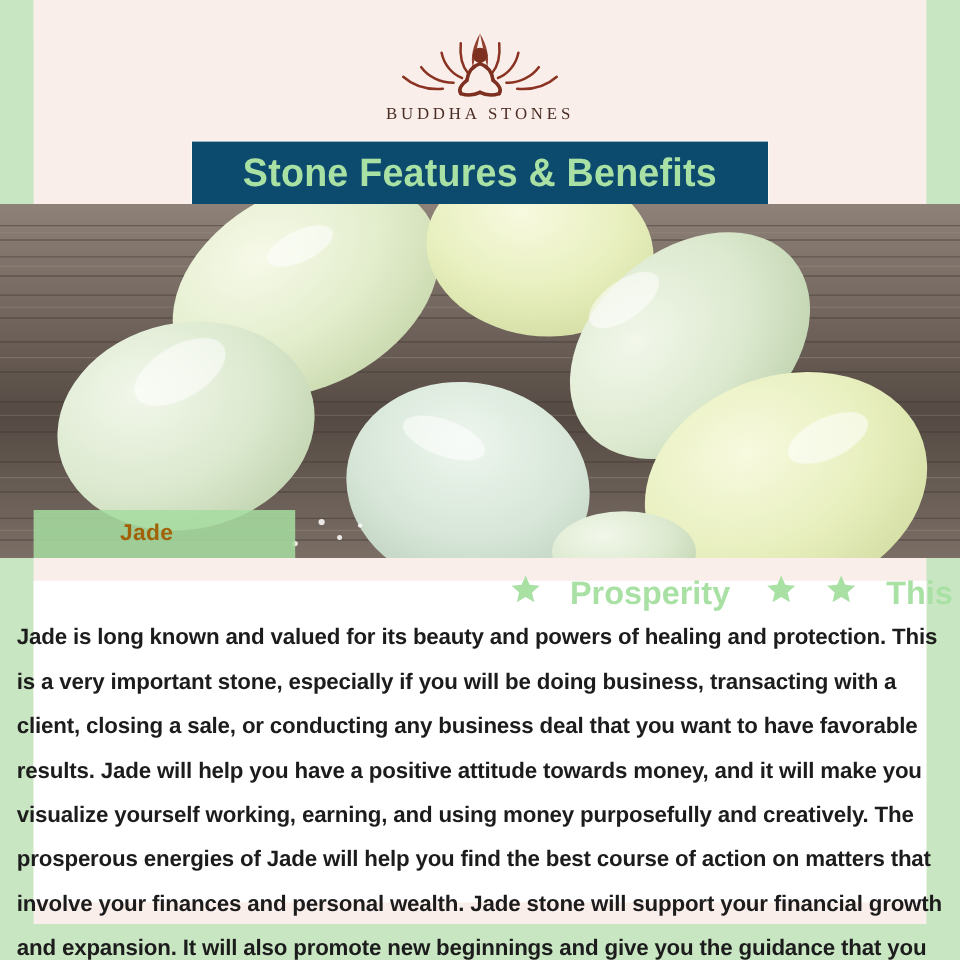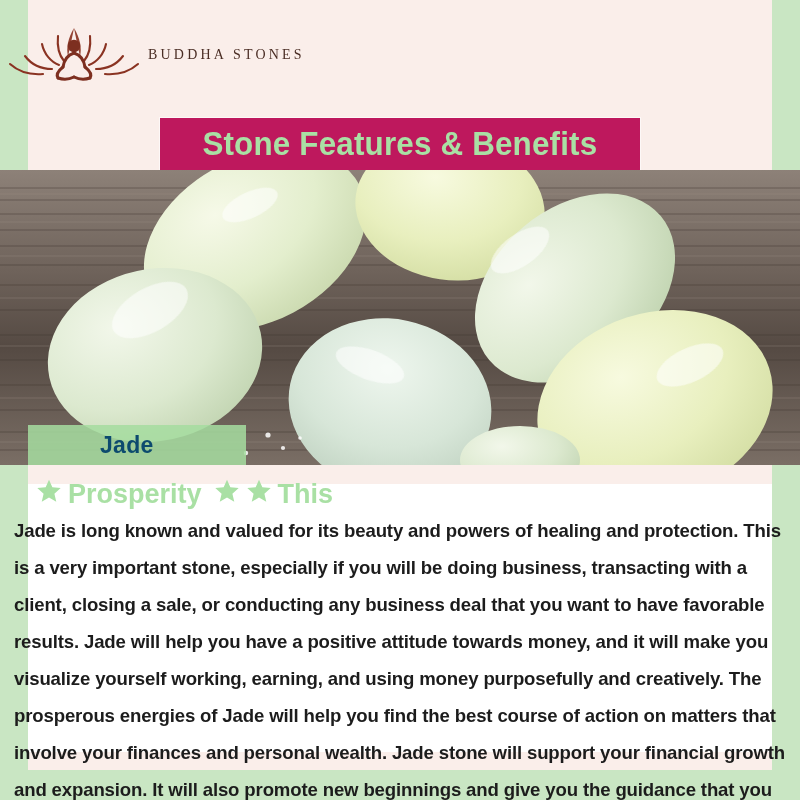--- a/index.html
+++ b/index.html
@@ -42,36 +42,36 @@
     background:#faeeea;
   }
   .header-card .notch{
     position:absolute;left:0;top:0;width:404px;height:34px;
     background:#faeeea;
   }
 
   
   .logo-wrap{
     position:absolute;left:0;right:0;top:22px;
-    display:flex;flex-direction:row;align-items:center;
+    display:flex;flex-direction:column;align-items:center;
   }
   .lotus{display:block;}
   .brand-name{
     margin-top:4px;
     font-family:"Liberation Serif", serif;
     font-size:14px;
     letter-spacing:3.2px;
     color:#4a2d24;
     font-weight:400;
   }
 
   
   .title-banner{
     position:absolute;left:160px;top:118px;width:480px;height:52px;
-    background:#be185d;
+    background:#0c4a6e;
     display:flex;align-items:center;justify-content:center;
     box-shadow:0 0 0 1px rgba(255,255,255,0.6);
   }
   .title-text{
     font-family:"Liberation Sans Narrow","Liberation Sans", sans-serif;
     font-size:33px;
     font-weight:bold;
     color:#a9e0a4;
     letter-spacing:0.2px;
     white-space:nowrap;
@@ -86,42 +86,41 @@
   }
   .photo svg{display:block;width:800px;height:295px;}
 
   .jade-tag{
     position:absolute;left:28px;top:425px;width:218px;height:40px;
     background:rgba(165,220,160,0.86);
     display:flex;align-items:center;
   }
   .jade-tag span{
     margin-left:72px;
-    font-size:23px;font-weight:bold;color:#0c4a6e;
+    font-size:19px;font-weight:bold;color:#a16207;
     letter-spacing:0.3px;
   }
 
   
   .body-card{
     position:absolute;left:28px;top:465px;width:744px;height:305px;
     background:#faeeea;
   }
   .body-inner{
     position:absolute;left:0;top:19px;width:744px;height:268px;
     background:#ffffff;
   }
 
   .keywords{
     position:absolute;left:0;right:0;top:478px;
-    display:flex;align-items:center;justify-content:flex-start;
-    gap:6px;
+    display:flex;align-items:center;justify-content:flex-end;
+    gap:24px;
     font-family:"Liberation Sans Narrow","Liberation Sans", sans-serif;
     font-size:27px;font-weight:bold;color:#a9e0a4;
     white-space:nowrap;
-    margin-left:36px;
   }
   .keywords .kw{margin-right:6px;}
   .star{display:inline-block;vertical-align:-3px;}
 
   .body-text{
     position:absolute;left:14px;top:512px;width:772px;
     font-size:18.6px;
     font-weight:bold;
     color:#1c1c1c;
     line-height:37px;

